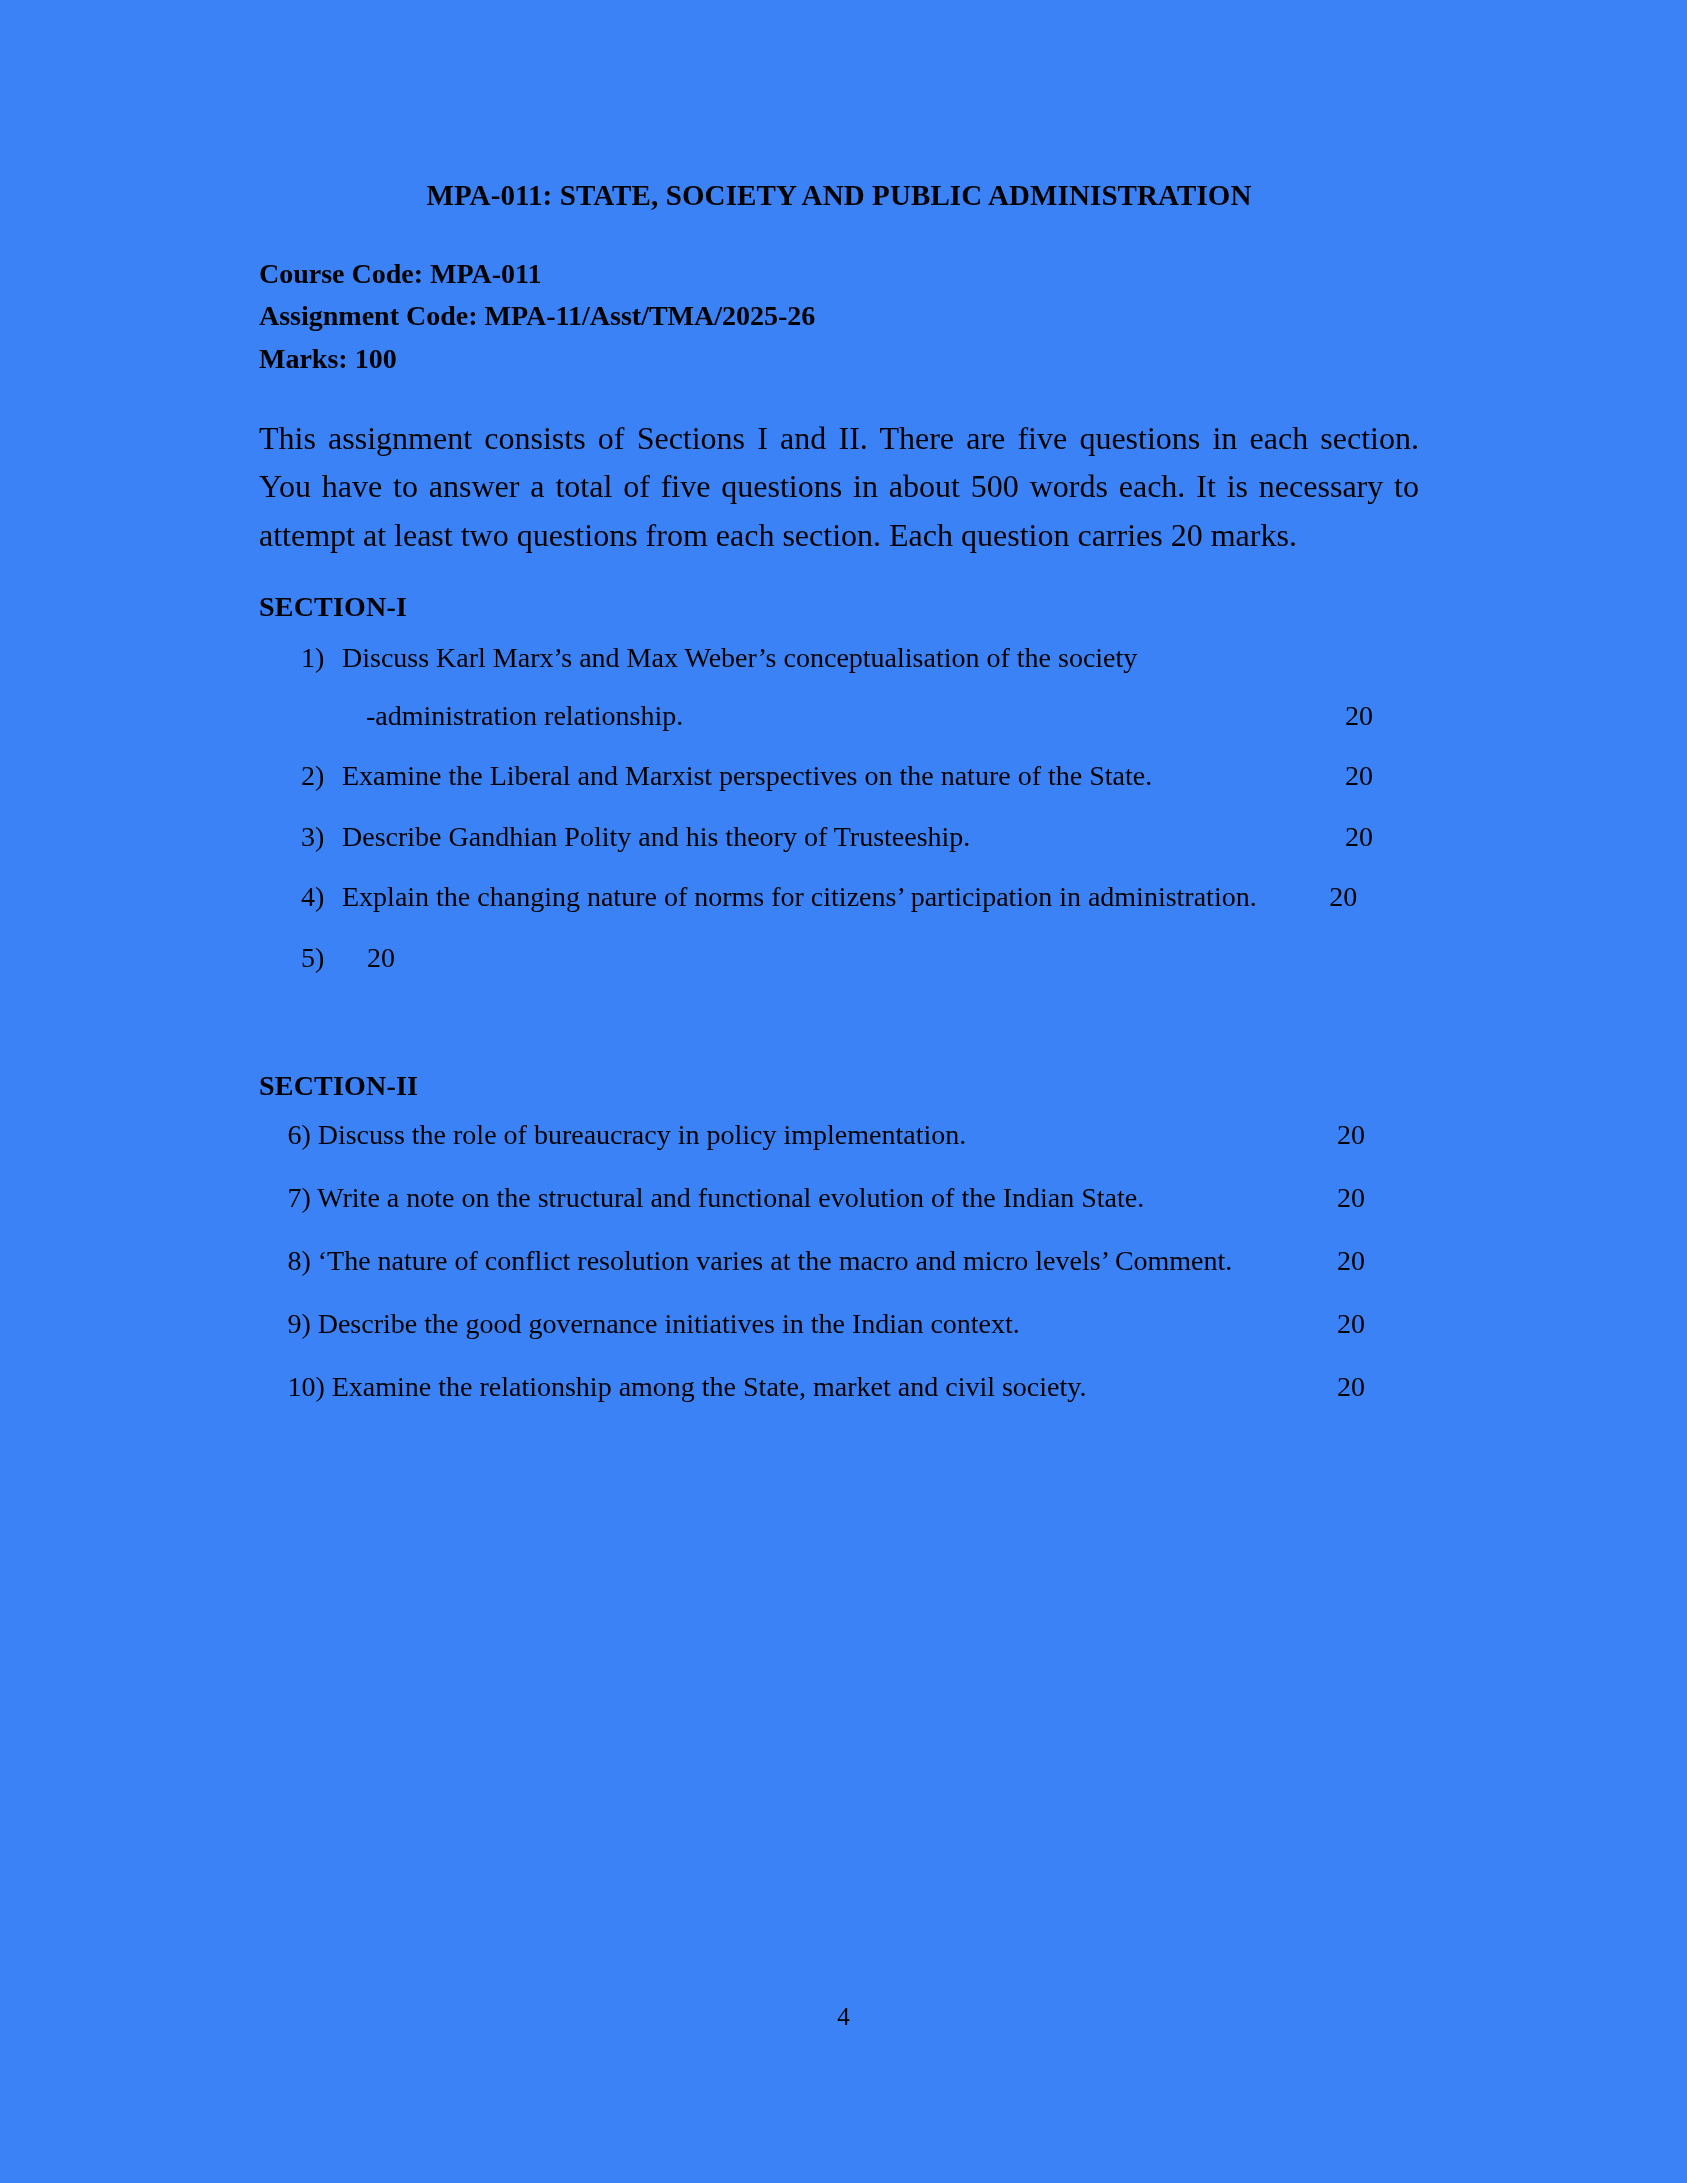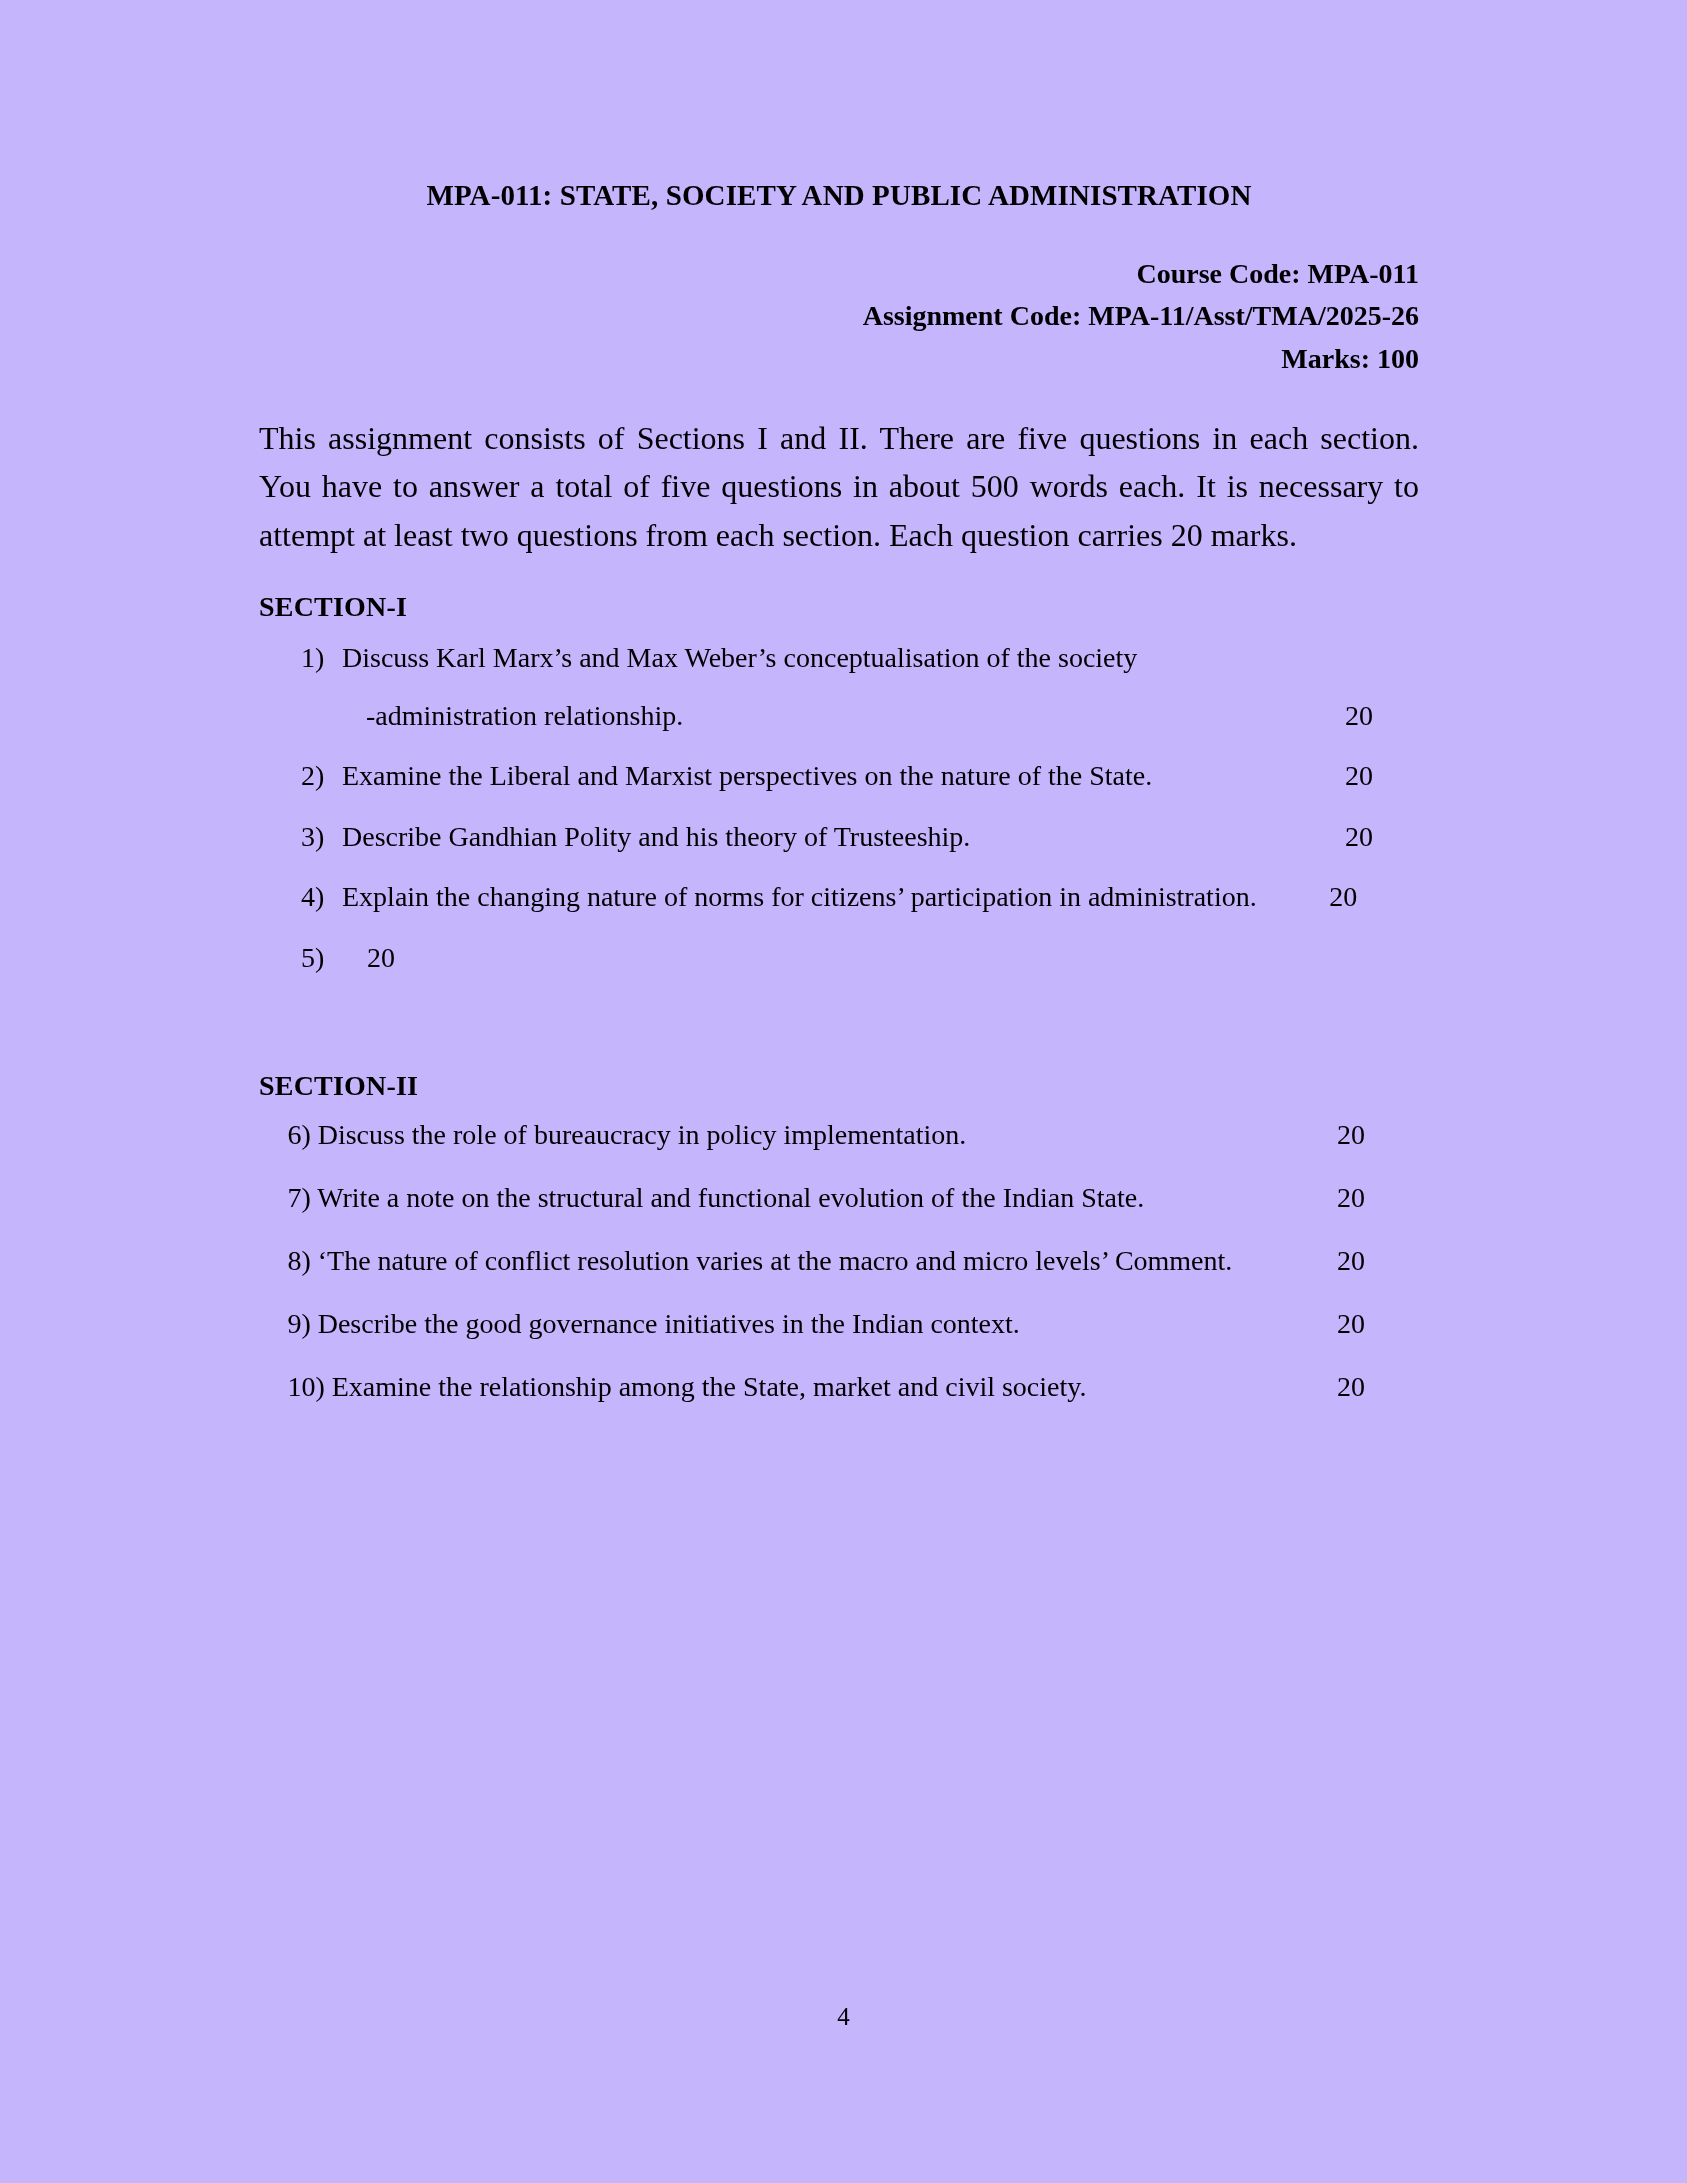--- a/index.html
+++ b/index.html
@@ -9,21 +9,21 @@
     background: #ffffff;
   }
   body {
     font-family: "Liberation Serif", "DejaVu Serif", serif;
     color: #000000;
   }
   .page {
     position: relative;
     width: 1687px;
     height: 2183px;
-    background: #c4b5fd;
+    background: #3b82f6;
     overflow: hidden;
     box-sizing: border-box;
   }
   
   .content {
     position: absolute;
     left: 259px;
     top: 0;
     width: 1160px;
   }
@@ -32,21 +32,20 @@
     font-size: 29px;
     font-weight: bold;
     text-align: center;
     letter-spacing: 0.1px;
     margin-top: 180px;
     line-height: 1.1;
   }
 
   .codeblock {
     margin-top: 41px;
-    text-align: right;
     font-size: 28px;
     font-weight: bold;
     line-height: 1.52;
   }
   .codeblock div { white-space: nowrap; }
 
   .intro {
     margin-top: 33px;
     font-size: 32px;
     line-height: 1.52;

